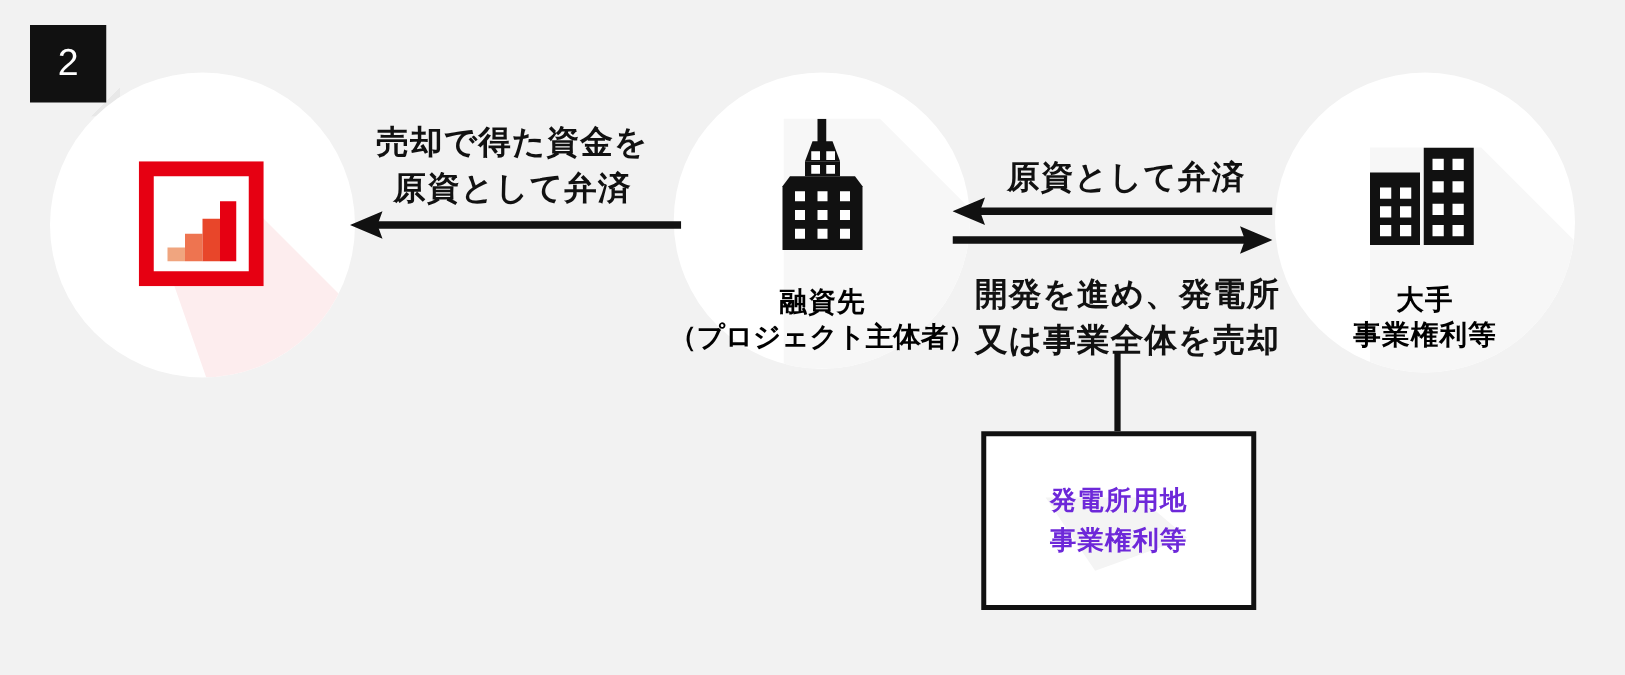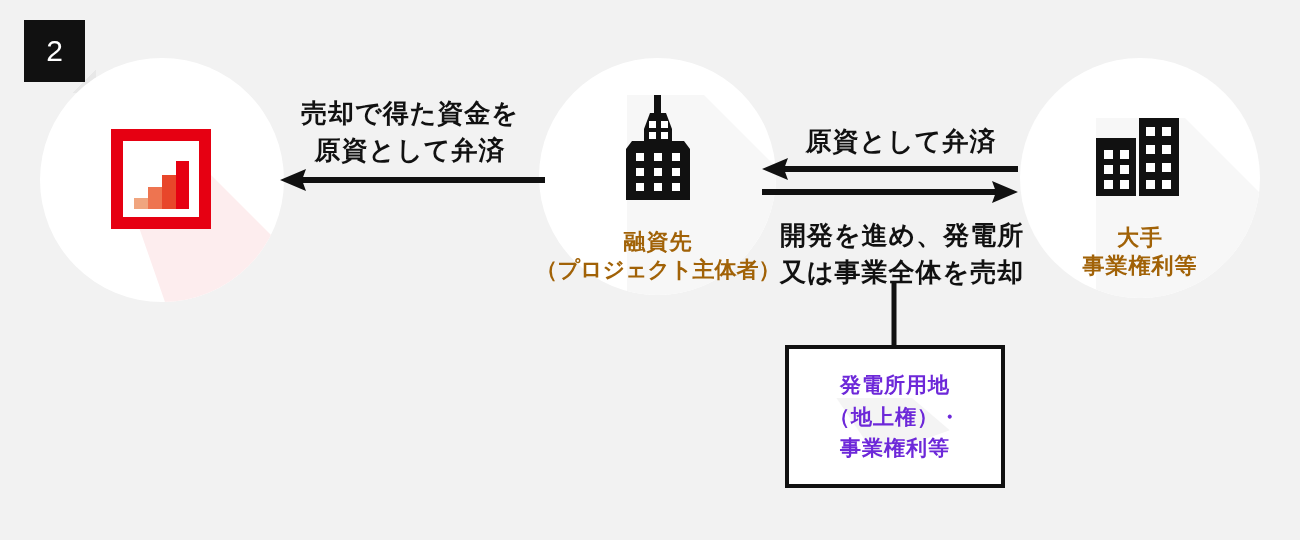--- a/index.html
+++ b/index.html
@@ -32,38 +32,38 @@
   .circle {
     position:absolute; border-radius:50%; background:#FFFFFF;
     overflow:hidden;
   }
   .circle .diag-shadow {
     position:absolute; left:0; top:0; width:100%; height:100%;
   }
   .node-icon { position:absolute; }
   .caption {
     position:absolute; width:100%; text-align:center;
-    color:#a16207; line-height:1.28;
+    color:#000000; line-height:1.28;
   }
   .cap-main { font-size:22px; font-weight:700; letter-spacing:1px; }
   .cap-sub  { font-size:22px; font-weight:700; letter-spacing:0px; white-space:nowrap; }
 
   
   #node-borrower-asset .circle { left:40px; top:58px; width:244px; height:244px; }
   #chart-icon { left:111px; top:129px; width:100px; height:100px; }
 
   
   #node-borrower .circle { left:539px; top:58px; width:237px; height:237px; }
   #building-tower-icon { left:612px; top:95px; width:92px; height:105px; }
   #node-borrower .caption { left:509px; top:228px; width:298px; }
 
   
   #node-producer .circle { left:1020px; top:58px; width:240px; height:240px; }
   #buildings-icon { left:1096px; top:118px; width:88px; height:78px; }
-  #node-producer .caption { left:1010px; top:226px; width:260px;font-family:Liberation Mono, monospace; }
+  #node-producer .caption { left:1010px; top:226px; width:260px; }
 
   
   .arrow-svg { position:absolute; }
 
   
   .arrow-label {
     position:absolute; text-align:center; color:#111111;
     font-weight:700; font-size:26px; line-height:1.42; letter-spacing:1px;
     white-space:nowrap;
   }
@@ -209,18 +209,17 @@
   <svg class="arrow-svg" style="left:888px; top:281px; width:12px; height:66px;" viewBox="0 0 12 66">
     <line x1="6" y1="0" x2="6" y2="66" stroke="#111111" stroke-width="5"></line>
   </svg>
 
   <div id="asset-box">
     <svg class="box-glare" viewBox="0 0 220 143">
       <polygon points="48,52 128,52 168,86 90,114" fill="#F4F4F4"></polygon>
     </svg>
     <div class="box-text">
       <div>発電所用地</div>
-      <div>（地上権）・</div>
       <div>事業権利等</div>
     </div>
   </div>
 
 </div>
 
 </body></html>

